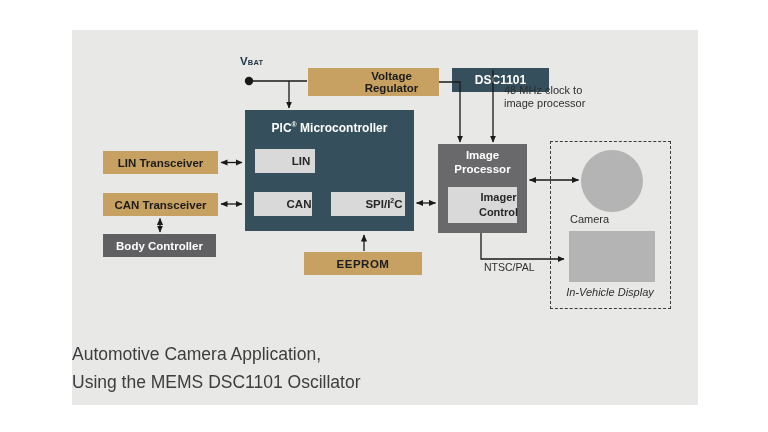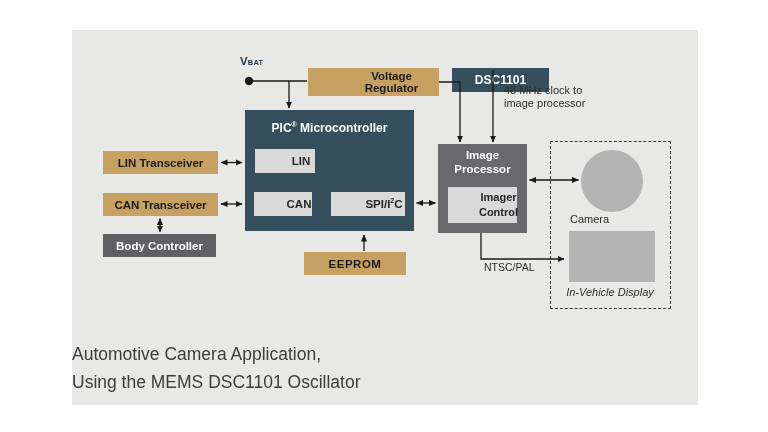--- a/index.html
+++ b/index.html
@@ -30,21 +30,21 @@
   #dsc1101 { left:452px; top:46px; width:97px; height:24px;margin-top:22px; }
 
   #pic-micro { left:245px; top:110px; width:169px; height:121px; background:var(--teal); display:block; }
   #pic-title { position:absolute; left:0; top:11px; width:100%; text-align:center;
                color:#fff; font-weight:700; font-size:12px; }
   #pic-title sup { font-size:7px; }
   #lin-box { left:255px; top:149px; width:60px;  height:24px; }
   #can-box { left:254px; top:192px; width:58px;  height:24px; }
   #spi-box { left:331px; top:192px; width:74px;  height:24px; }
   #spi-box sup { font-size:7px; line-height:0; }
-  #eeprom  { left:304px; top:252px; width:102px; height:23px; letter-spacing:0.5px; }
+  #eeprom  { left:304px; top:252px; width:118px; height:23px; letter-spacing:0.5px; }
 
   #image-processor { left:438px; top:144px; width:89px; height:89px;
                      background:var(--processor_gray); display:block; }
   #ip-title { position:absolute; left:0; top:5px; width:100%; text-align:center;
               color:#fff; font-weight:700; font-size:11.5px; line-height:13.5px; }
   #imager-control { left:448px; top:187px; width:69px; height:36px;
                     font-size:11px; line-height:15px; font-weight:600; }
 
   #dashed-box { position:absolute; left:550px; top:141px; width:119px; height:166px;
                 border:1px dashed #3a3a3a; z-index:2; }

